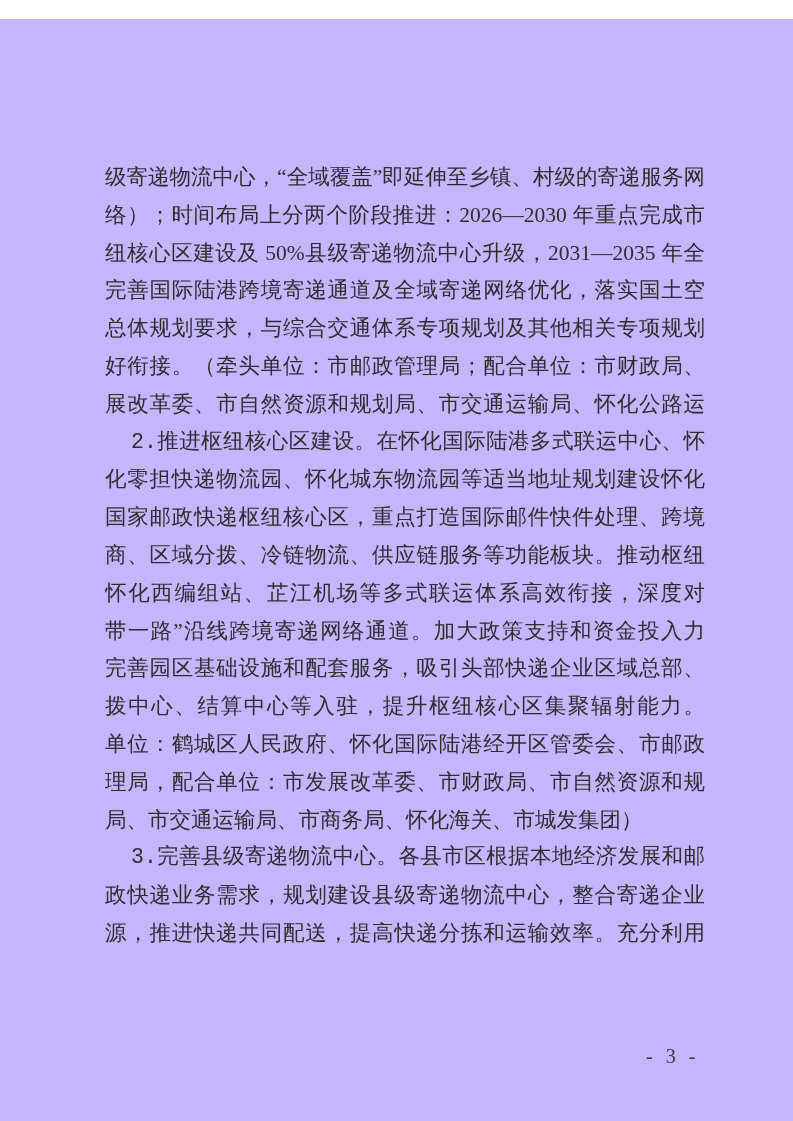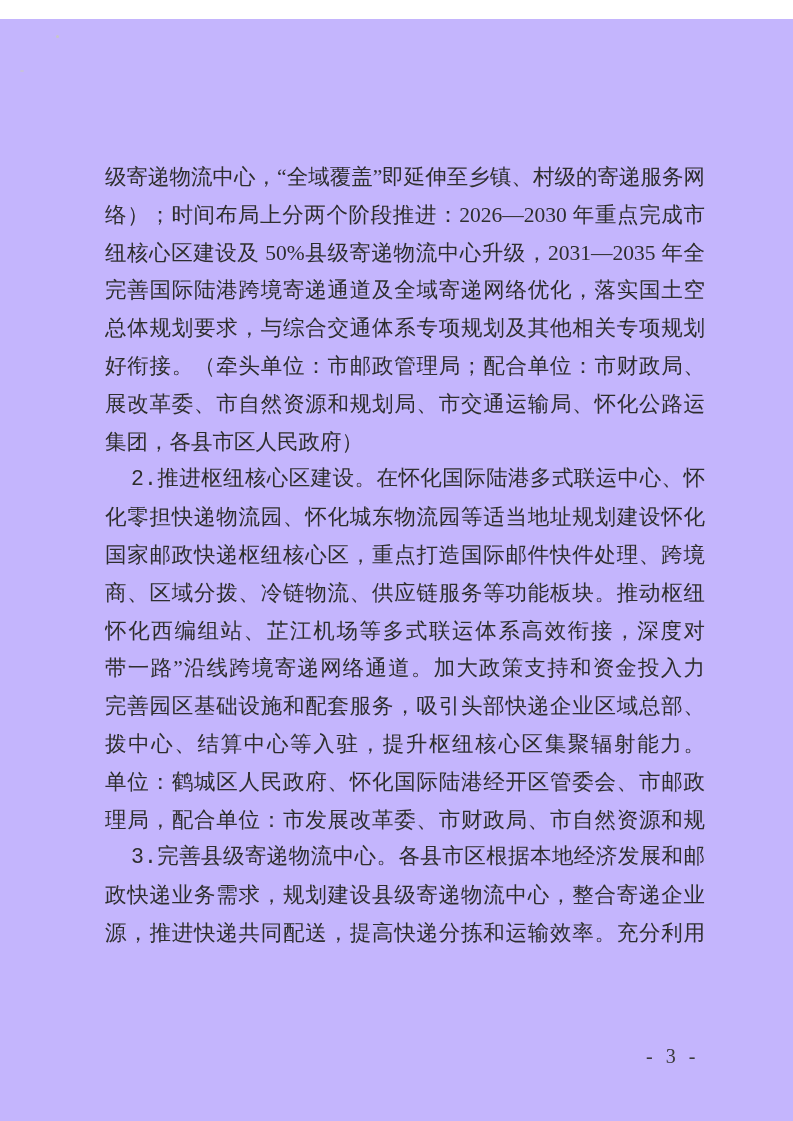--- a/index.html
+++ b/index.html
@@ -68,34 +68,34 @@
   <div class="text-block">
 
     <div>
       <div class="line">级寄递物流中心，“全域覆盖”即延伸至乡镇、村级的寄递服务网</div>
       <div class="line">络）；时间布局上分两个阶段推进：2026—2030 年重点完成市级枢</div>
       <div class="line">纽核心区建设及 50%县级寄递物流中心升级，2031—2035 年全面</div>
       <div class="line">完善国际陆港跨境寄递通道及全域寄递网络优化，落实国土空间</div>
       <div class="line">总体规划要求，与综合交通体系专项规划及其他相关专项规划做</div>
       <div class="line">好衔接。（牵头单位：市邮政管理局；配合单位：市财政局、市发</div>
       <div class="line">展改革委、市自然资源和规划局、市交通运输局、怀化公路运输</div>
-      <div class="line last">集团，各县市区人民政府）</div>
     </div>
 
     <div>
       <div class="line indent">2.推进枢纽核心区建设。在怀化国际陆港多式联运中心、怀</div>
       <div class="line">化零担快递物流园、怀化城东物流园等适当地址规划建设怀化市</div>
       <div class="line">国家邮政快递枢纽核心区，重点打造国际邮件快件处理、跨境电</div>
       <div class="line">商、区域分拨、冷链物流、供应链服务等功能板块。推动枢纽与</div>
       <div class="line">怀化西编组站、芷江机场等多式联运体系高效衔接，深度对接“一</div>
       <div class="line">带一路”沿线跨境寄递网络通道。加大政策支持和资金投入力度，</div>
       <div class="line">完善园区基础设施和配套服务，吸引头部快递企业区域总部、分</div>
       <div class="line">拨中心、结算中心等入驻，提升枢纽核心区集聚辐射能力。（牵头</div>
       <div class="line">单位：鹤城区人民政府、怀化国际陆港经开区管委会、市邮政管</div>
       <div class="line">理局，配合单位：市发展改革委、市财政局、市自然资源和规划</div>
+      <div class="line last">局、市交通运输局、市商务局、怀化海关、市城发集团）</div>
     </div>
 
     <div>
       <div class="line indent">3.完善县级寄递物流中心。各县市区根据本地经济发展和邮</div>
       <div class="line">政快递业务需求，规划建设县级寄递物流中心，整合寄递企业资</div>
       <div class="line">源，推进快递共同配送，提高快递分拣和运输效率。充分利用客</div>
     </div>
 
   </div>
 

